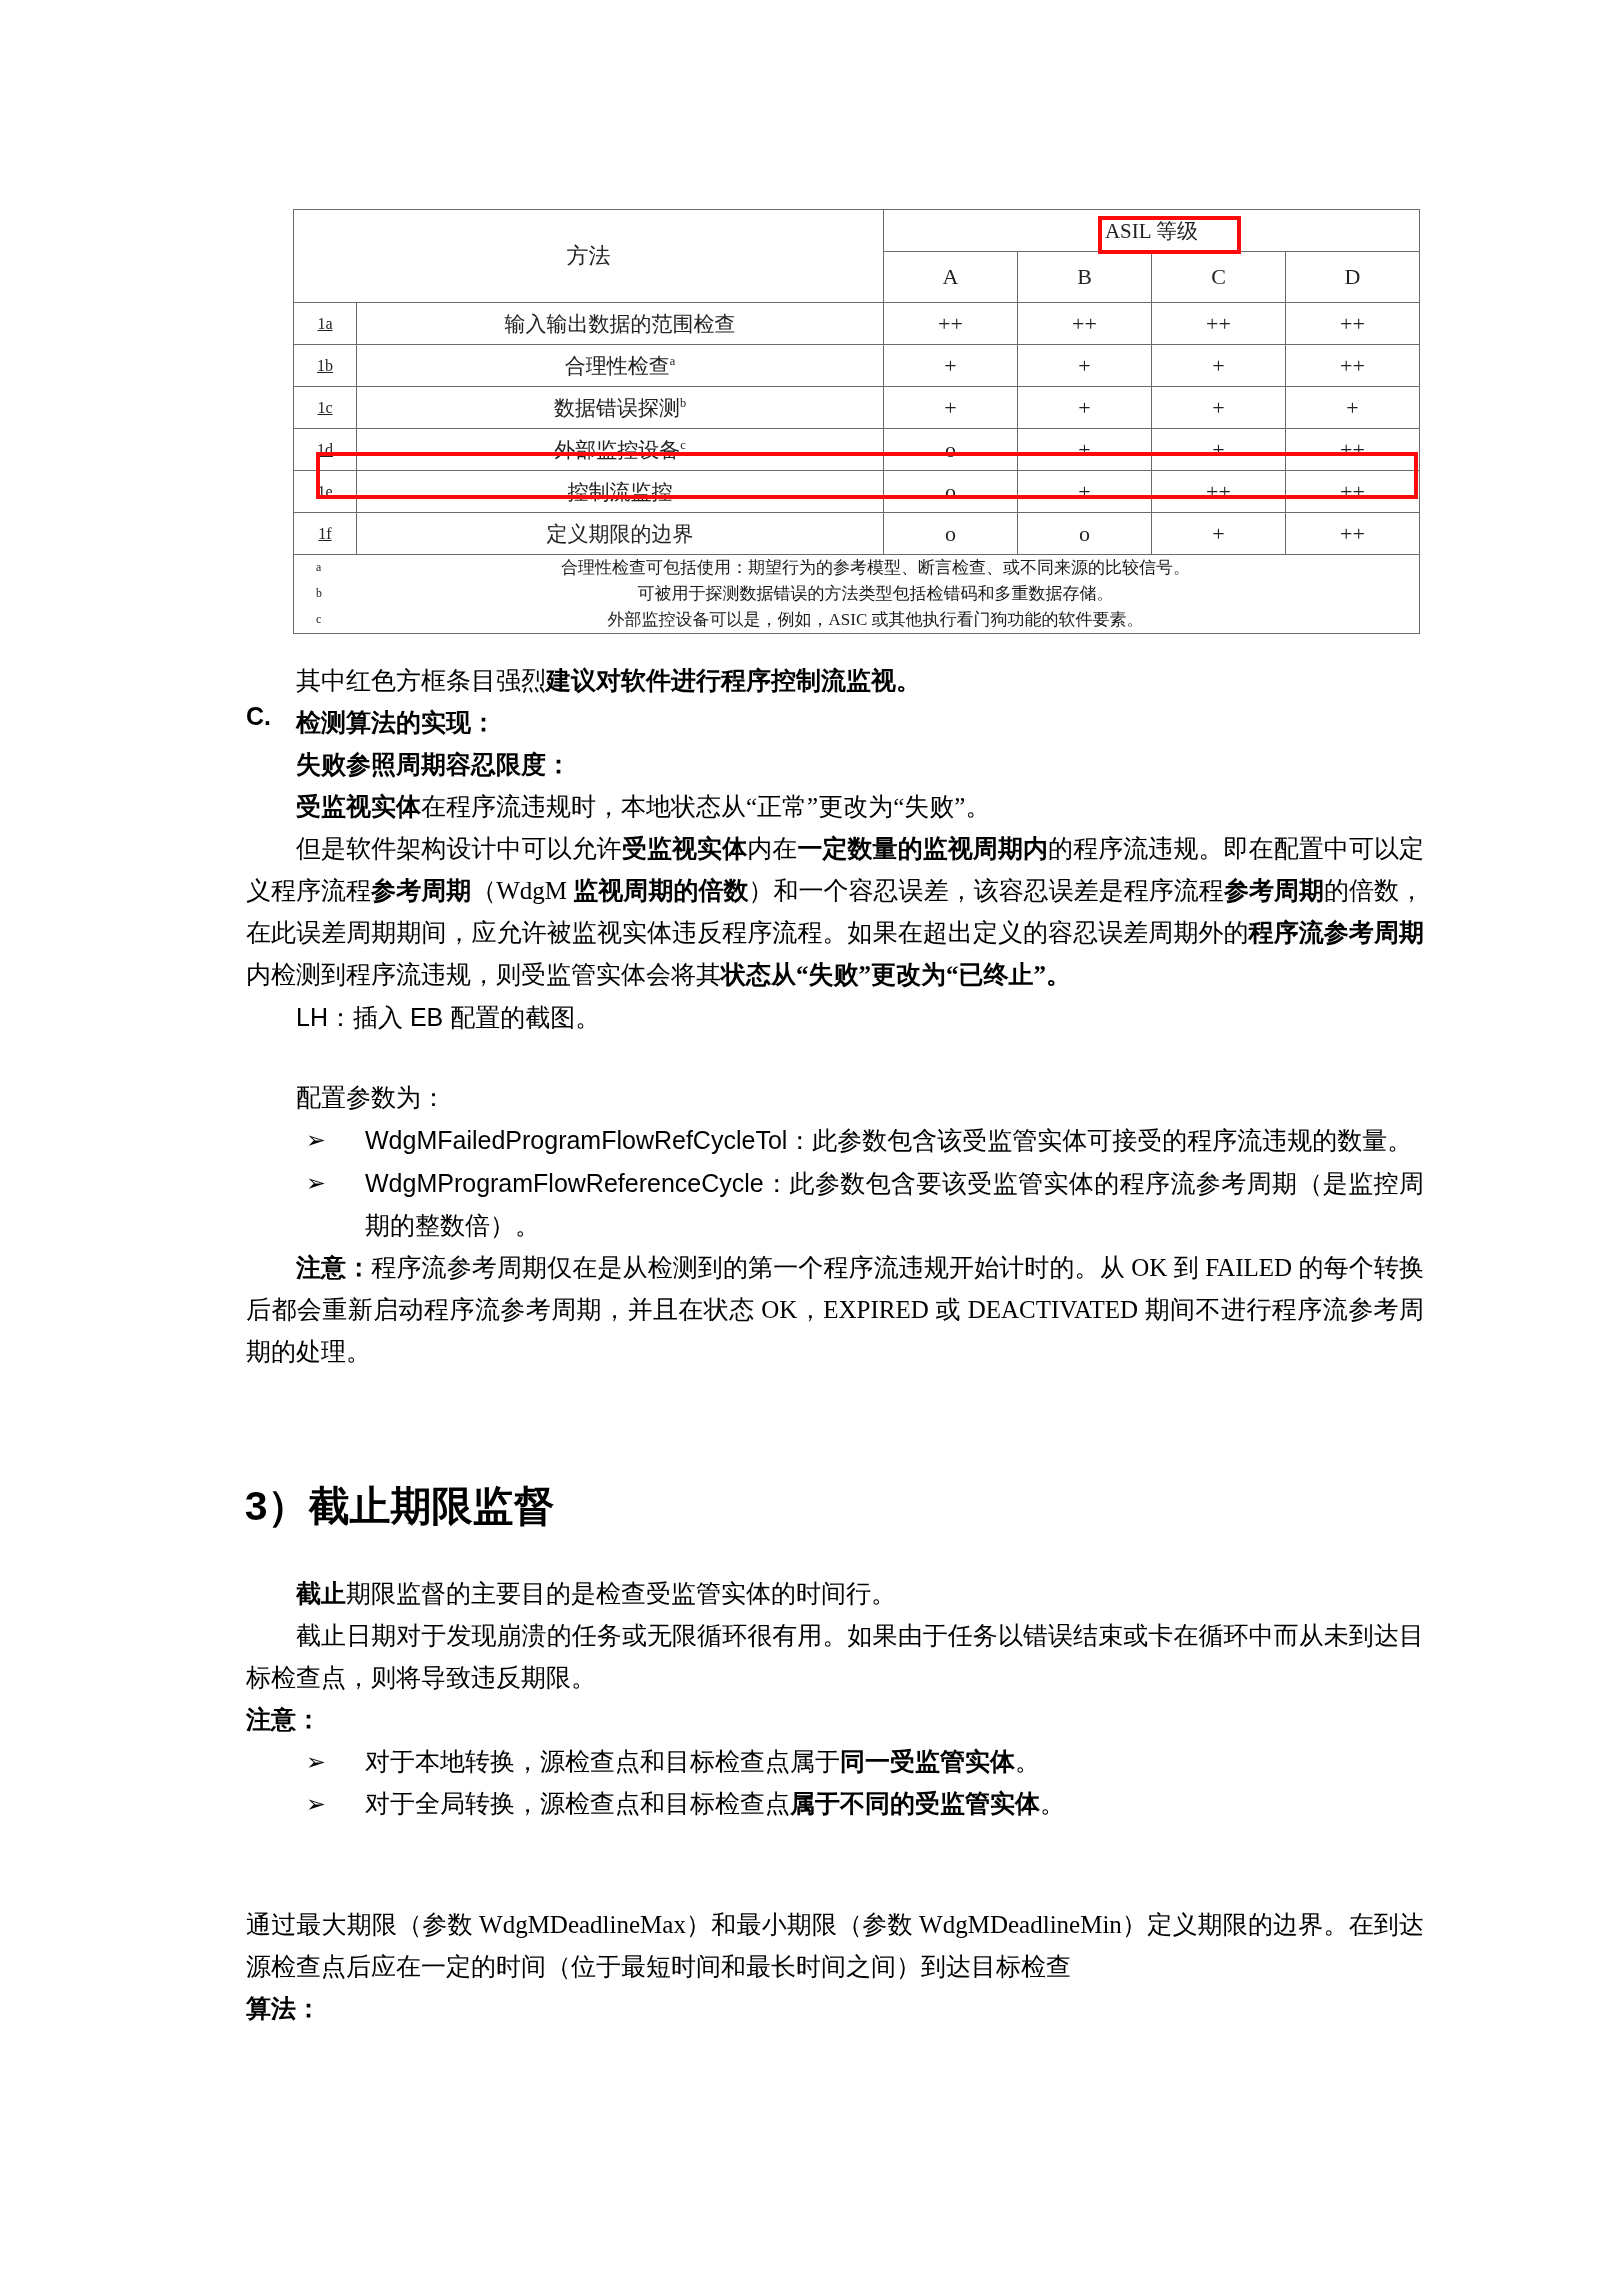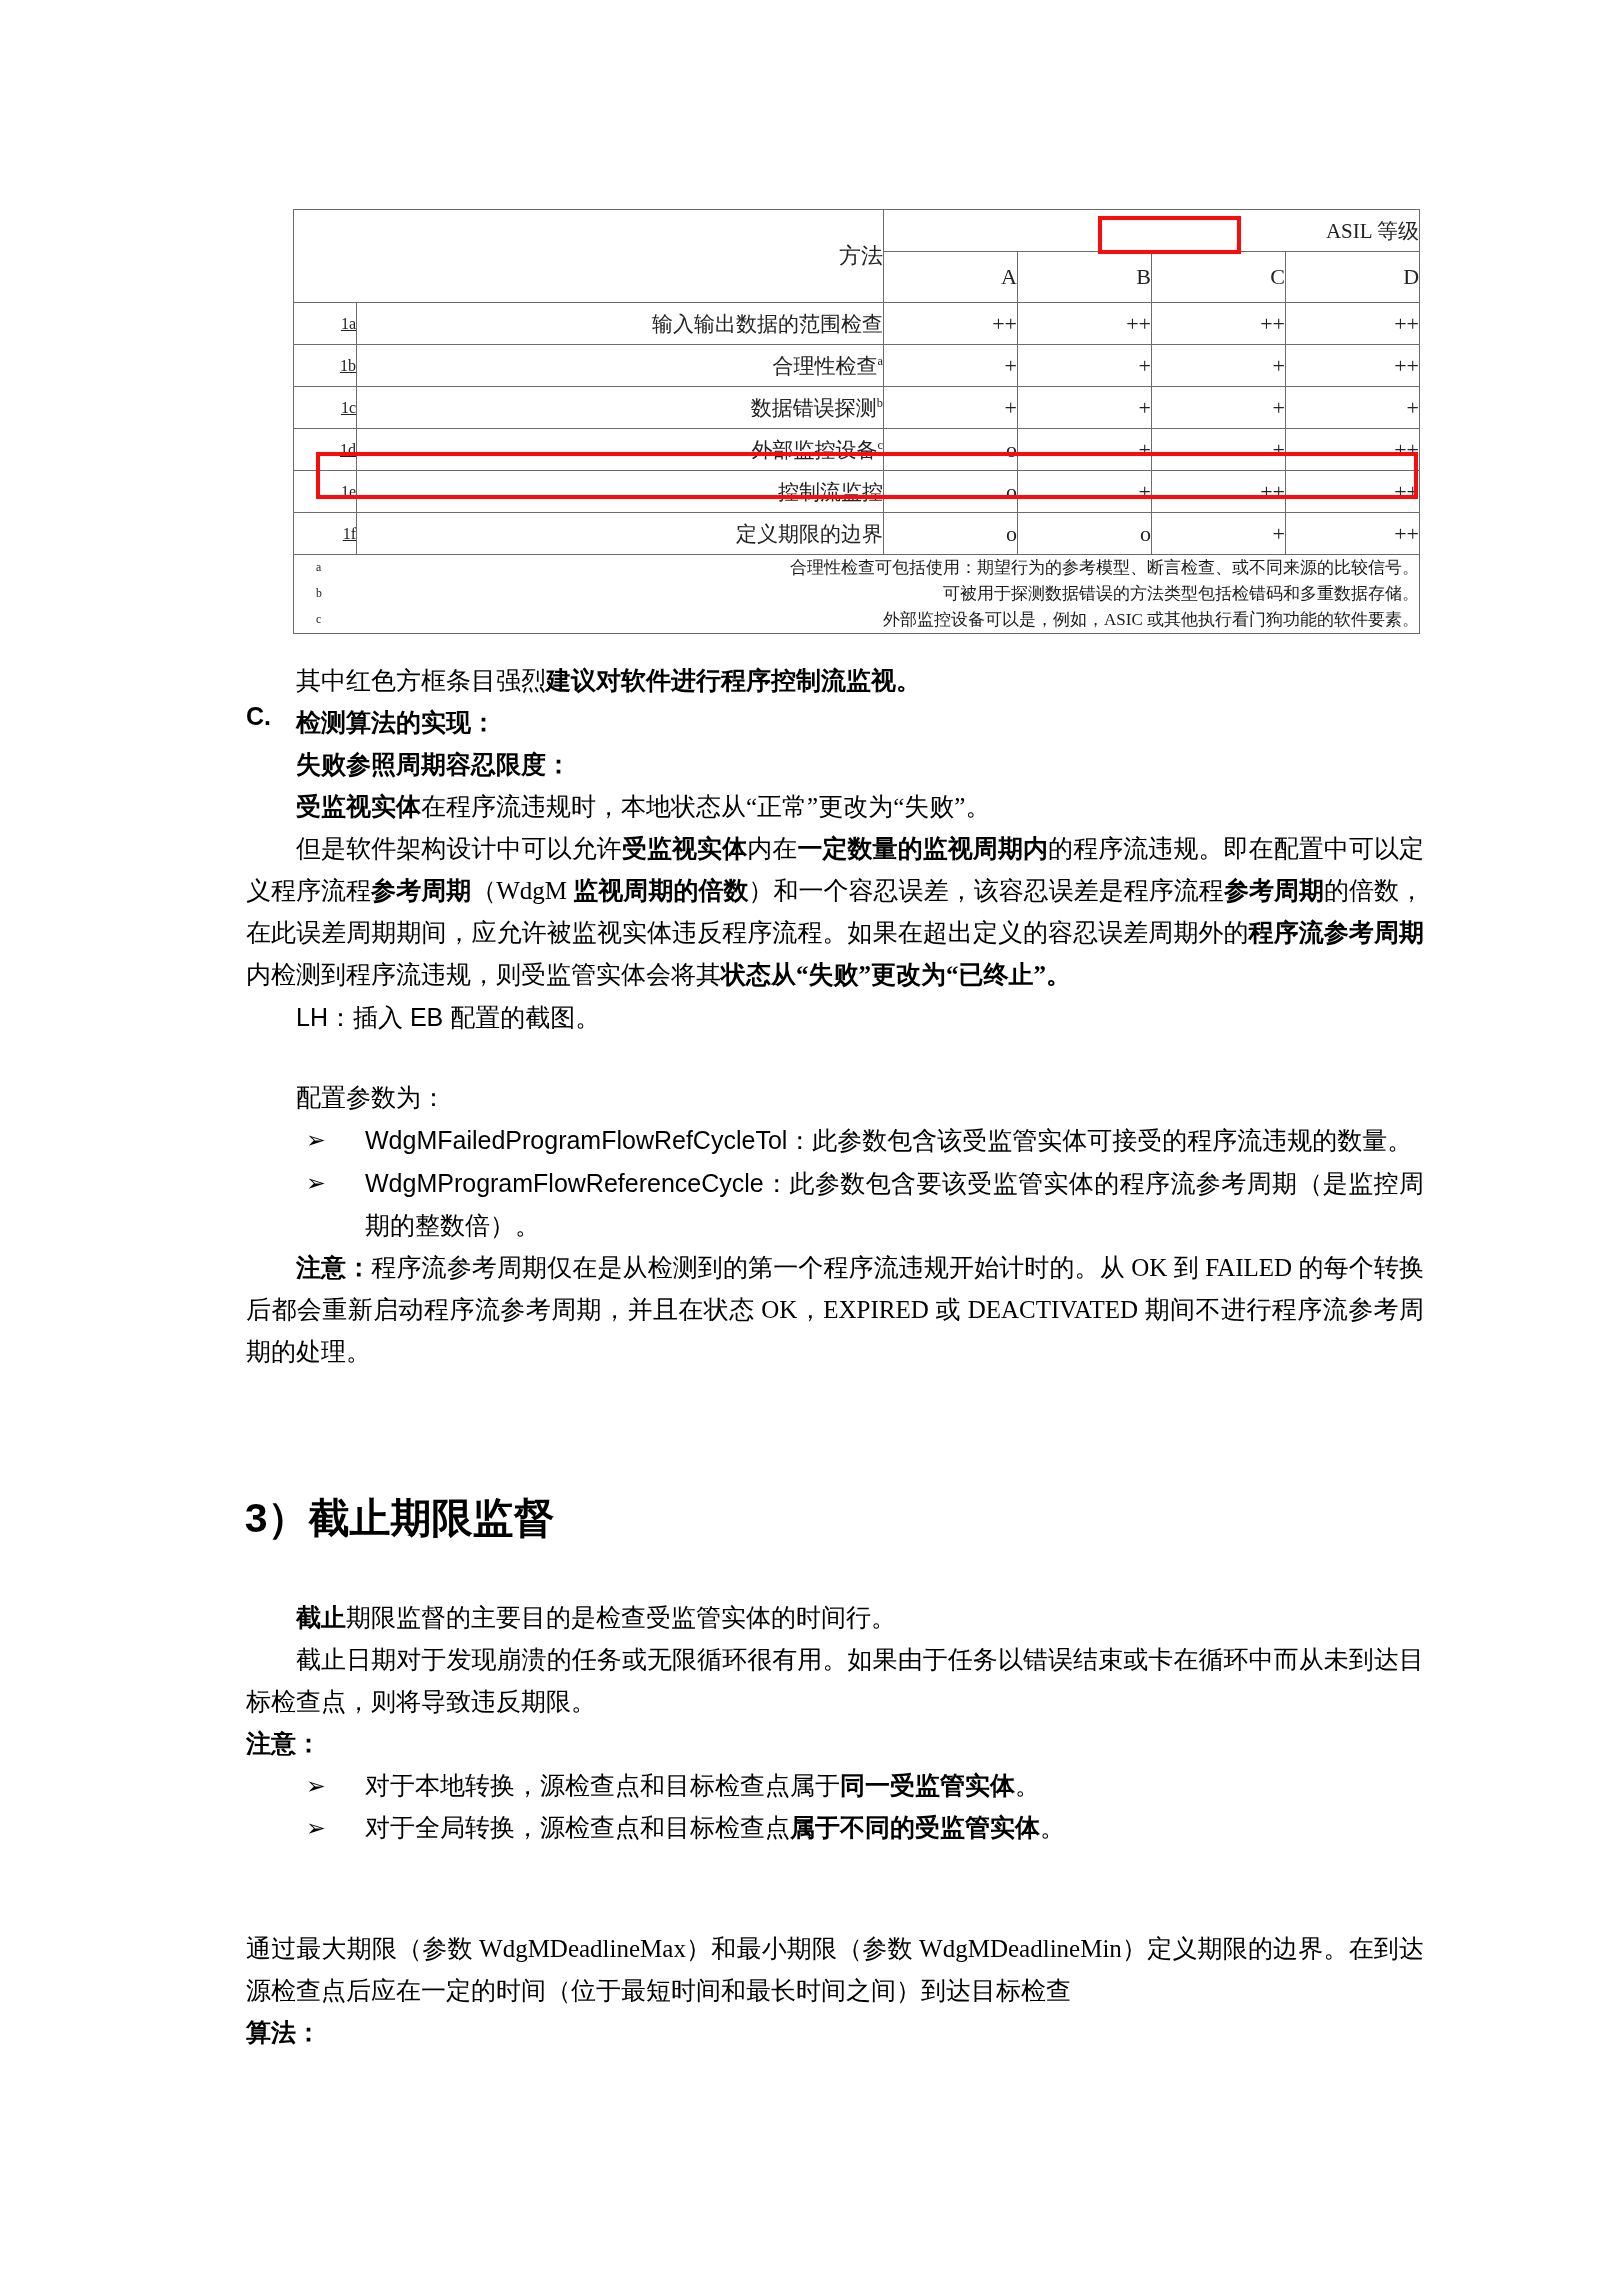--- a/index.html
+++ b/index.html
@@ -49,21 +49,21 @@
   table.std{
     border-collapse:collapse;
     width:1127px;
     table-layout:fixed;
     font-family:"Liberation Serif","DejaVu Serif",serif;
     background:#fff;
   }
   table.std td, table.std th{
     border:1.3px solid #6b6b6b;
     padding:0;
-    text-align:right;
+    text-align:center;
     vertical-align:middle;
     font-weight:normal;
     color:#222;
   }
   .hdr-method{
     font-size:22px;
     height:90px;
   }
   .hdr-asil{
     font-size:21px;
@@ -124,21 +124,21 @@
   #redbox-row1e{
     left:316px; top:452px; width:1102px; height:47px;
   }
 
   
   .h-section{
     font-size:41px;
     font-weight:bold;
     font-family:"Liberation Sans","DejaVu Sans",sans-serif;
     line-height:56px;
-    margin:12px;
+    margin:0;
   }
   .label-c{
     position:absolute;
     left:0;
     font-size:25px;
     font-weight:bold;
     font-family:"Liberation Sans","DejaVu Sans",sans-serif;
   }
 
   

